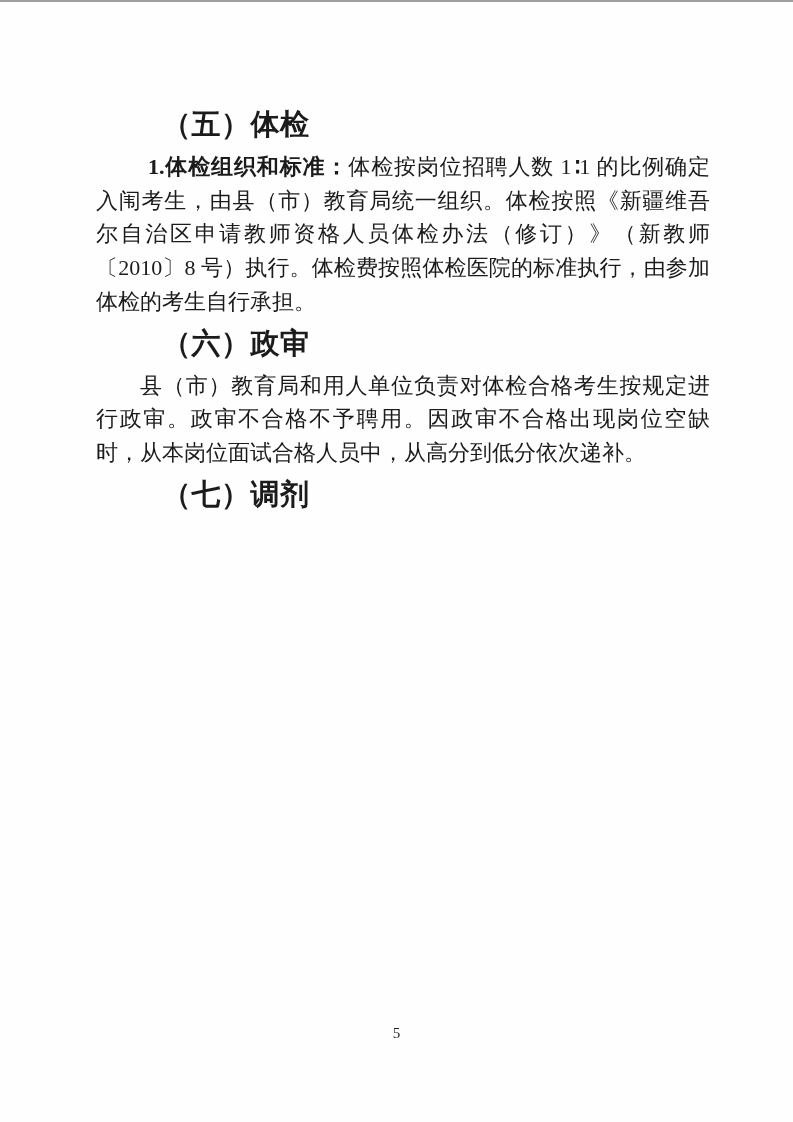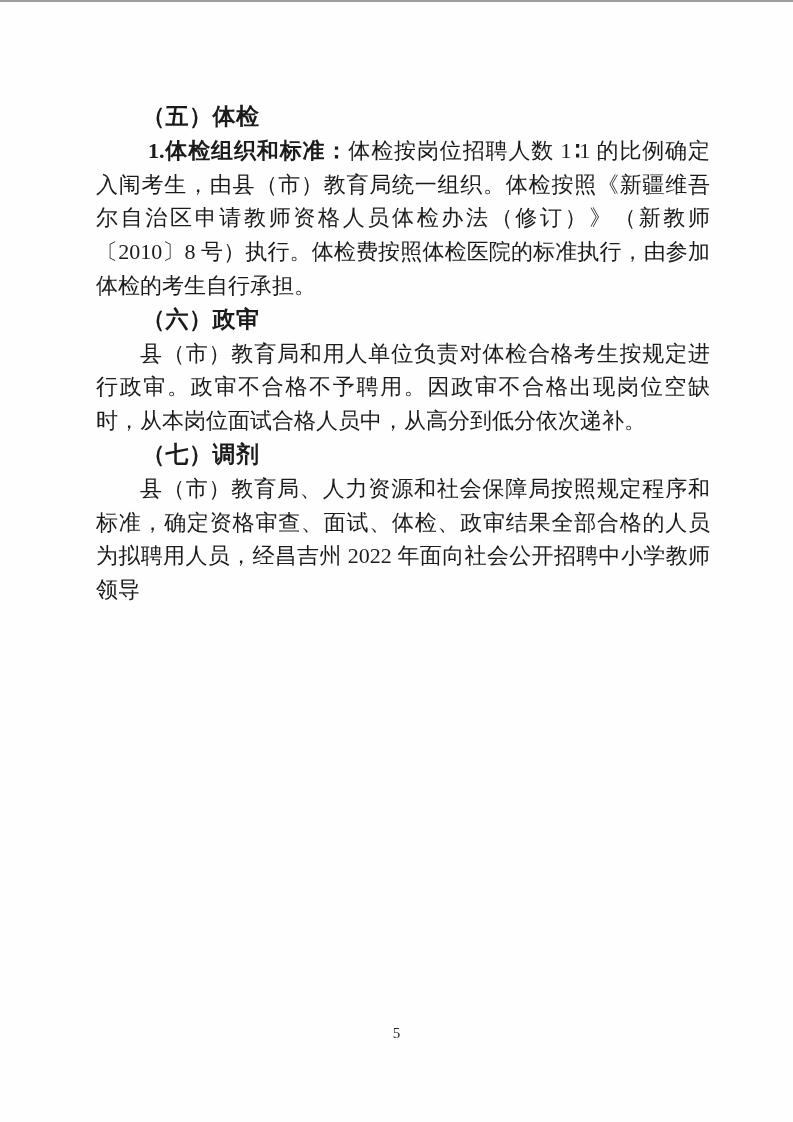--- a/index.html
+++ b/index.html
@@ -25,22 +25,22 @@
     background: #7d7d7d;
     opacity: 0.75;
   }
   .content {
     position: absolute;
     left: 96px;
     top: 100px;
     width: 614px;
   }
   .heading {
-    margin: 0;
-    font-size: 23px;
+    margin: 8px;
+    font-size: 29px;
     line-height: 33.8px;
     font-weight: bold;
     text-indent: 2em;
     text-align: justify;
     letter-spacing: 0.5px;
   }
   .para {
     margin: 0;
     font-size: 22px;
     line-height: 33.8px;
@@ -81,19 +81,18 @@
     <div>
       <h3 class="heading">（六）政审</h3>
       <p class="para"><span>县（市）教育局和用人单位负责对体检合格考生按规定进行政审。政审不合格不予聘用。因政审不合格出现岗位空缺时，从本岗位面试合格人员中，从高分到低分依次递补。</span></p>
     </div>
 
     <div>
       <h3 class="heading">（七）调剂</h3>
     </div>
 
     <div>
-      <p class="para"><span>县（市）教育局、人力资源和社会保障局按照规定程序和标准，确定资格审查、面试、体检、政审结果全部合格的人员为拟聘用人员，经昌吉州 2022 年面向社会公开招聘中小学教师领导</span></p>
     </div>
 
   </div>
 
   <div class="page-number">5</div>
 </div>
 
 </body></html>

